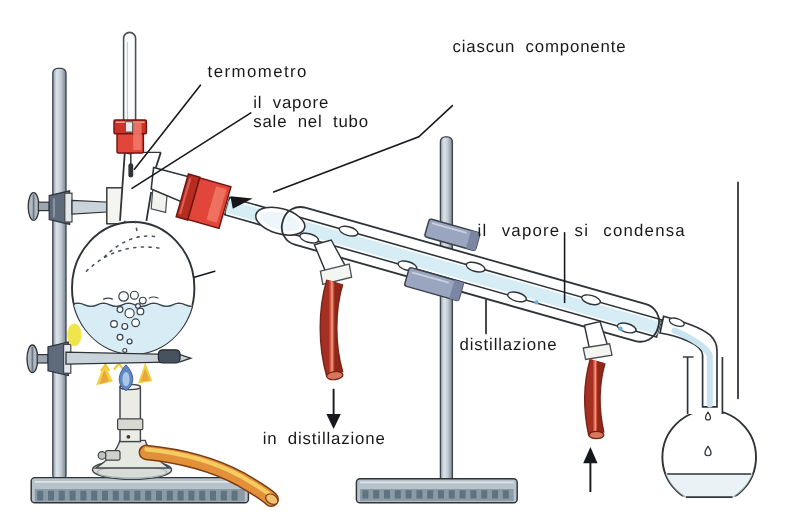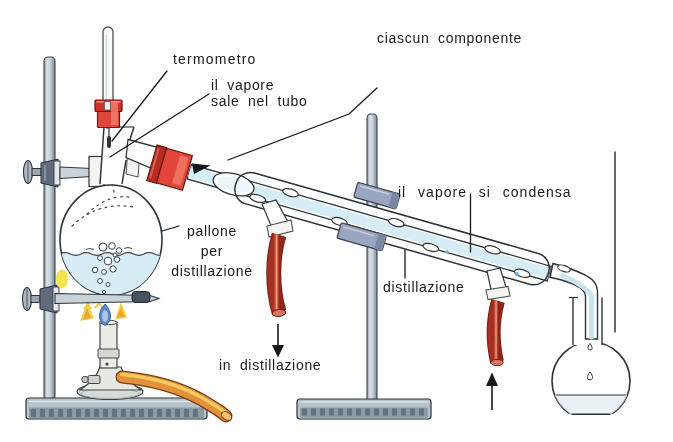--- a/index.html
+++ b/index.html
@@ -277,24 +277,19 @@
 <div class="lbl lbl-vapore-tubo">
   <span>il vapore</span>
   <span>sale nel tubo</span>
 </div>
 <div class="lbl lbl-ciascun">
   <span>ciascun componente</span>
 </div>
 <div class="lbl lbl-vapore-condensa">
   <span>il vapore si condensa</span>
 </div>
-<div class="lbl lbl-pallone">
-  <span>pallone</span>
-  <span>per</span>
-  <span>distillazione</span>
-</div>
 <div class="lbl lbl-refrigerante">
   <span>distillazione</span>
 </div>
 <div class="lbl lbl-acqua">
   <span>in distillazione</span>
 </div>
 </div>
 
 </body></html>

